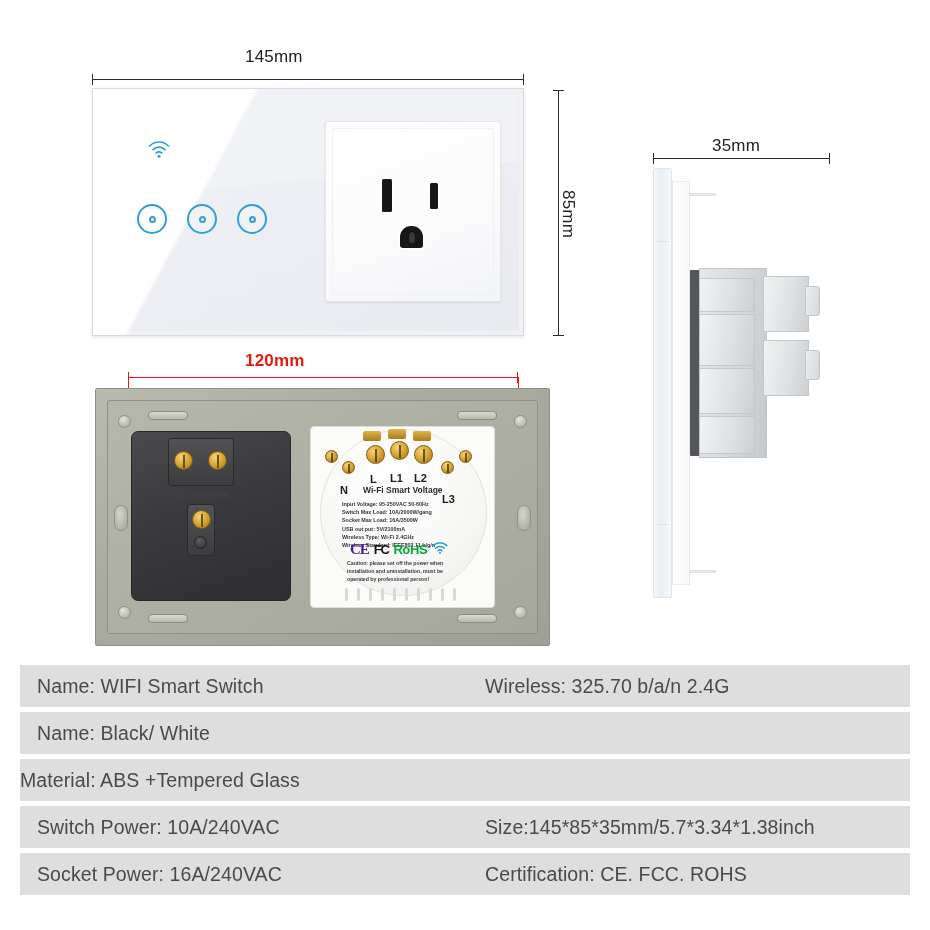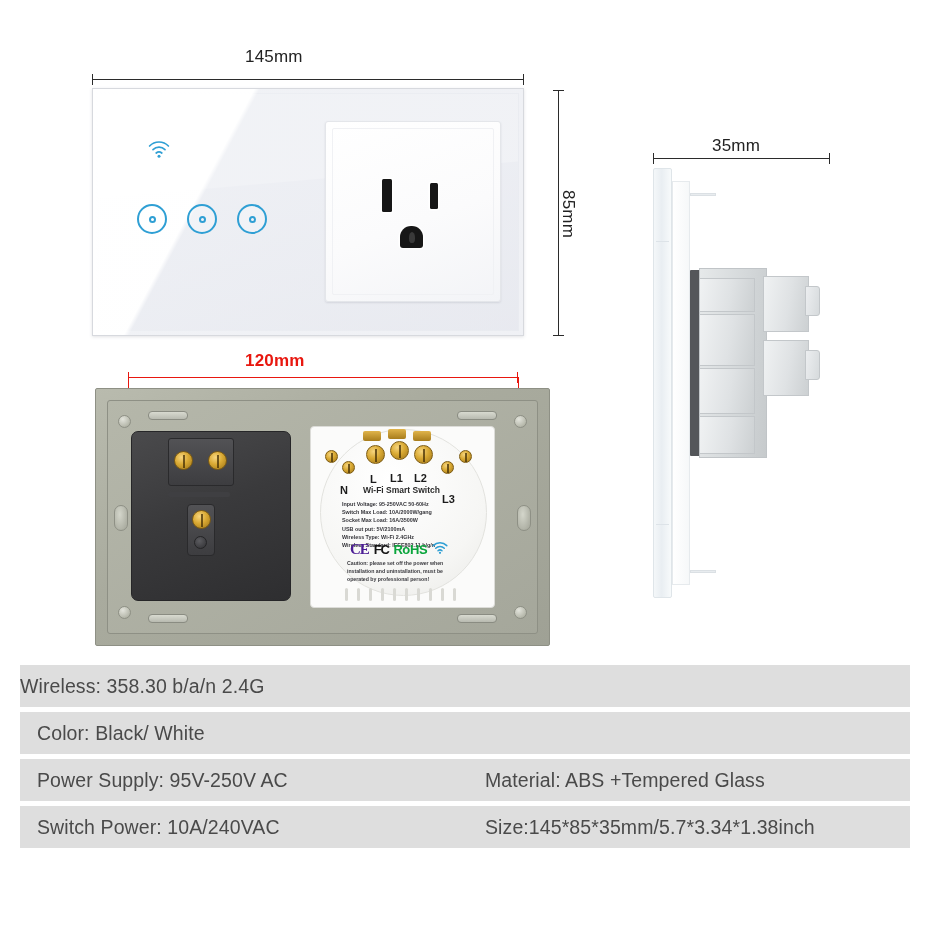--- a/index.html
+++ b/index.html
@@ -544,21 +544,21 @@
       <div style="position:absolute; left:52px; top:4px; width:18px; height:10px; background:linear-gradient(180deg,#e0b44a,#a87d1c); border-radius:2px;"></div>
       <div style="position:absolute; left:77px; top:2px; width:18px; height:10px; background:linear-gradient(180deg,#e0b44a,#a87d1c); border-radius:2px;"></div>
       <div style="position:absolute; left:102px; top:4px; width:18px; height:10px; background:linear-gradient(180deg,#e0b44a,#a87d1c); border-radius:2px;"></div>
 
       <span class="term-label" style="left:29px; top:57px;">N</span>
       <span class="term-label" style="left:59px; top:46px;">L</span>
       <span class="term-label" style="left:79px; top:45px;">L1</span>
       <span class="term-label" style="left:103px; top:45px;">L2</span>
       <span class="term-label" style="left:131px; top:66px;">L3</span>
 
-      <span class="module-title" style="left:52px; top:58px;">Wi-Fi Smart Switch</span>
+      <span class="module-title" style="left:52px; top:58px;">Wi-Fi Smart Voltage</span>
 
       <div class="spec-lines">
         <div>Input Voltage: 95-250VAC 50-60Hz</div>
         <div>Switch Max Load: 10A/2000W/gang</div>
         <div>Socket Max Load: 16A/3500W</div>
         <div>USB out put: 5V/2100mA</div>
         <div>Wireless Type: Wi-Fi 2.4GHz</div>
         <div>Wireless Standard: IEEE802.11 b/g/n</div>
       </div>
 
@@ -586,28 +586,32 @@
       <div class="vent" style="left:94px;"></div>
       <div class="vent" style="left:106px;"></div>
       <div class="vent" style="left:118px;"></div>
       <div class="vent" style="left:130px;"></div>
       <div class="vent" style="left:142px;"></div>
     </div>
   </div>
 
   <div id="spec-table">
     <div class="spec-row">
-      <span class="spec-cell right">Wireless: 358.30 b/a/n 2.4G</span>
+      <span class="spec-cell left">Name: WIFI Smart Switch</span>
+      <span class="spec-cell right">Wireless: 325.70 b/a/n 2.4G</span>
     </div>
     <div class="spec-row">
-      <span class="spec-cell left">Color: Black/ White</span>
+      <span class="spec-cell left">Name: Black/ White</span>
     </div>
     <div class="spec-row">
-      <span class="spec-cell left">Power Supply: 95V-250V AC</span>
       <span class="spec-cell right">Material: ABS +Tempered Glass</span>
     </div>
     <div class="spec-row">
       <span class="spec-cell left">Switch Power: 10A/240VAC</span>
       <span class="spec-cell right">Size:145*85*35mm/5.7*3.34*1.38inch</span>
     </div>
+    <div class="spec-row">
+      <span class="spec-cell left">Socket Power: 16A/240VAC</span>
+      <span class="spec-cell right">Certification: CE. FCC. ROHS</span>
+    </div>
   </div>
 
 </div>
 
 </body></html>

